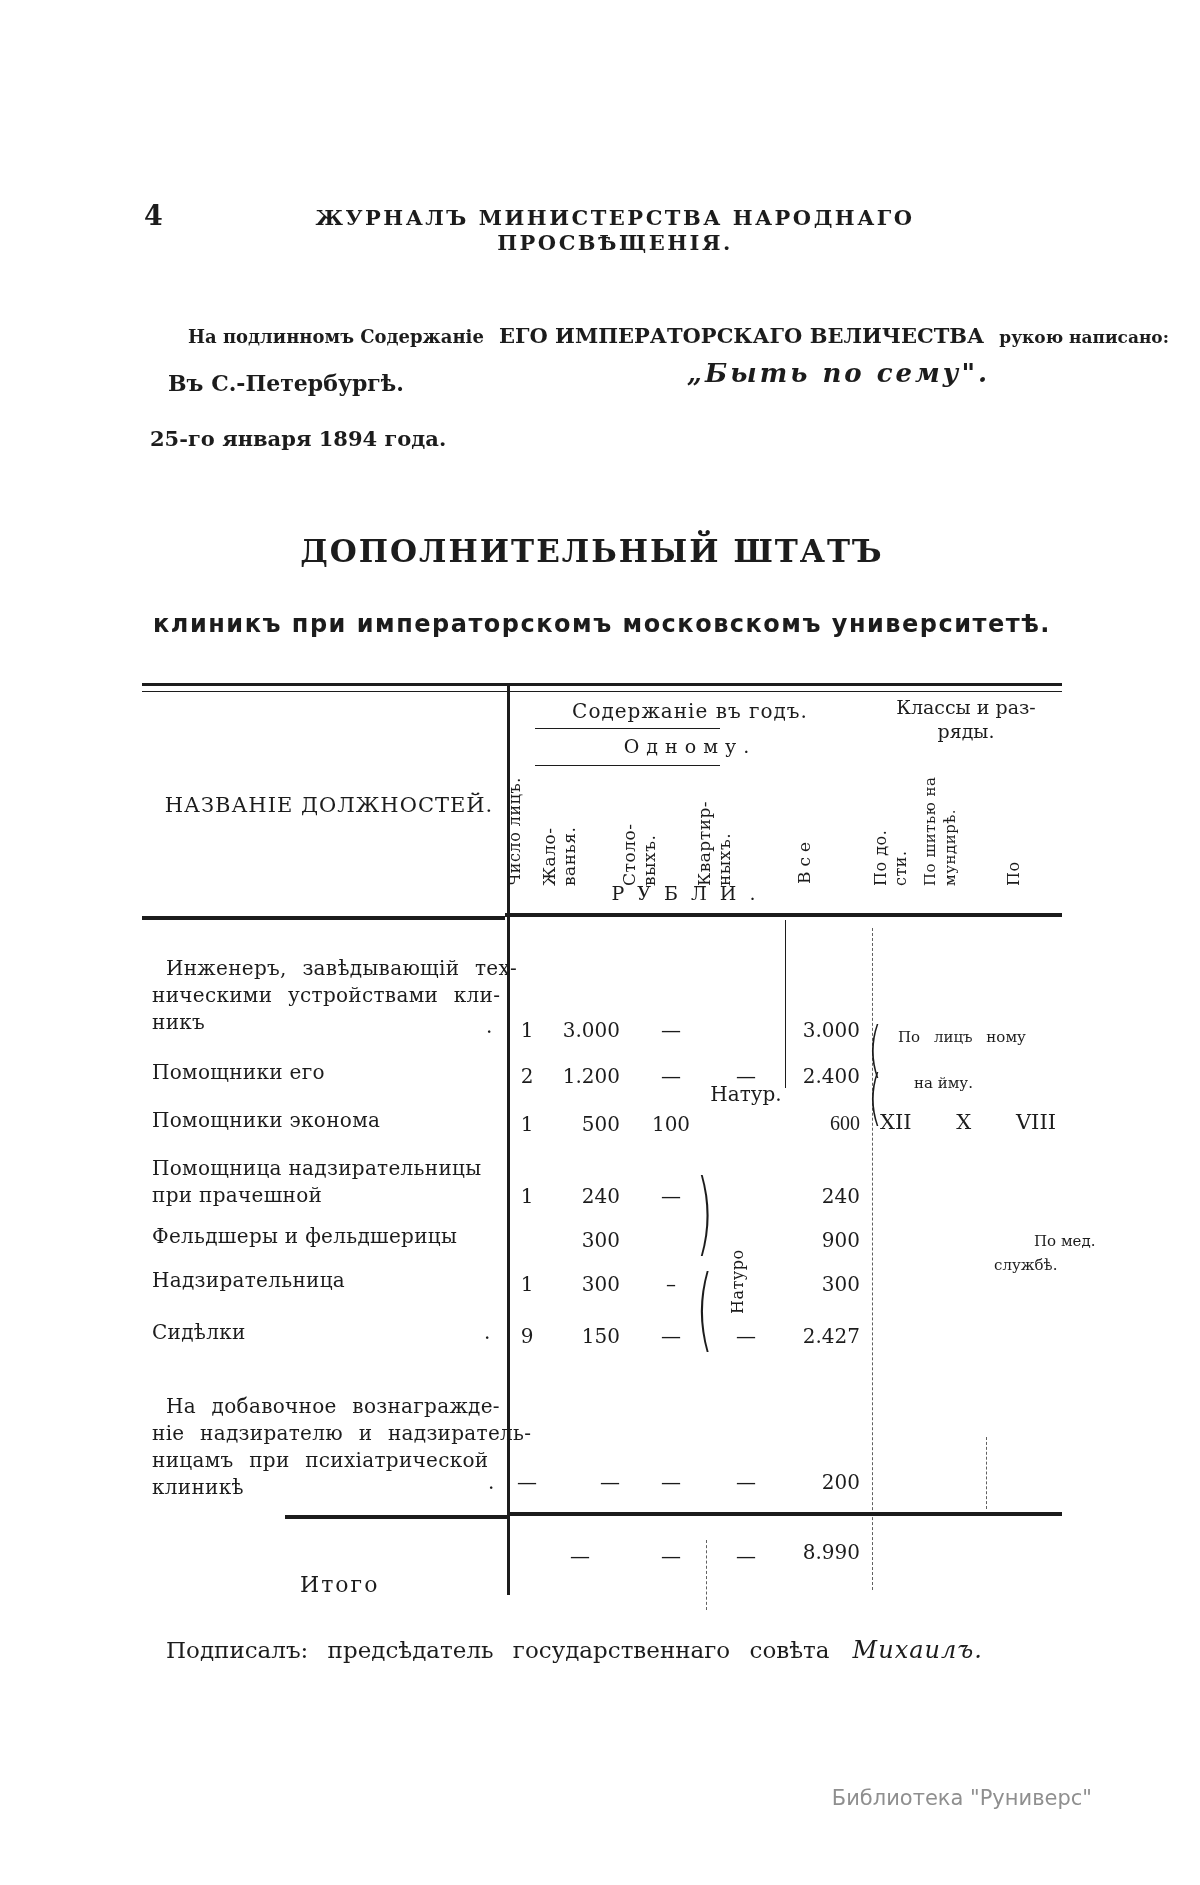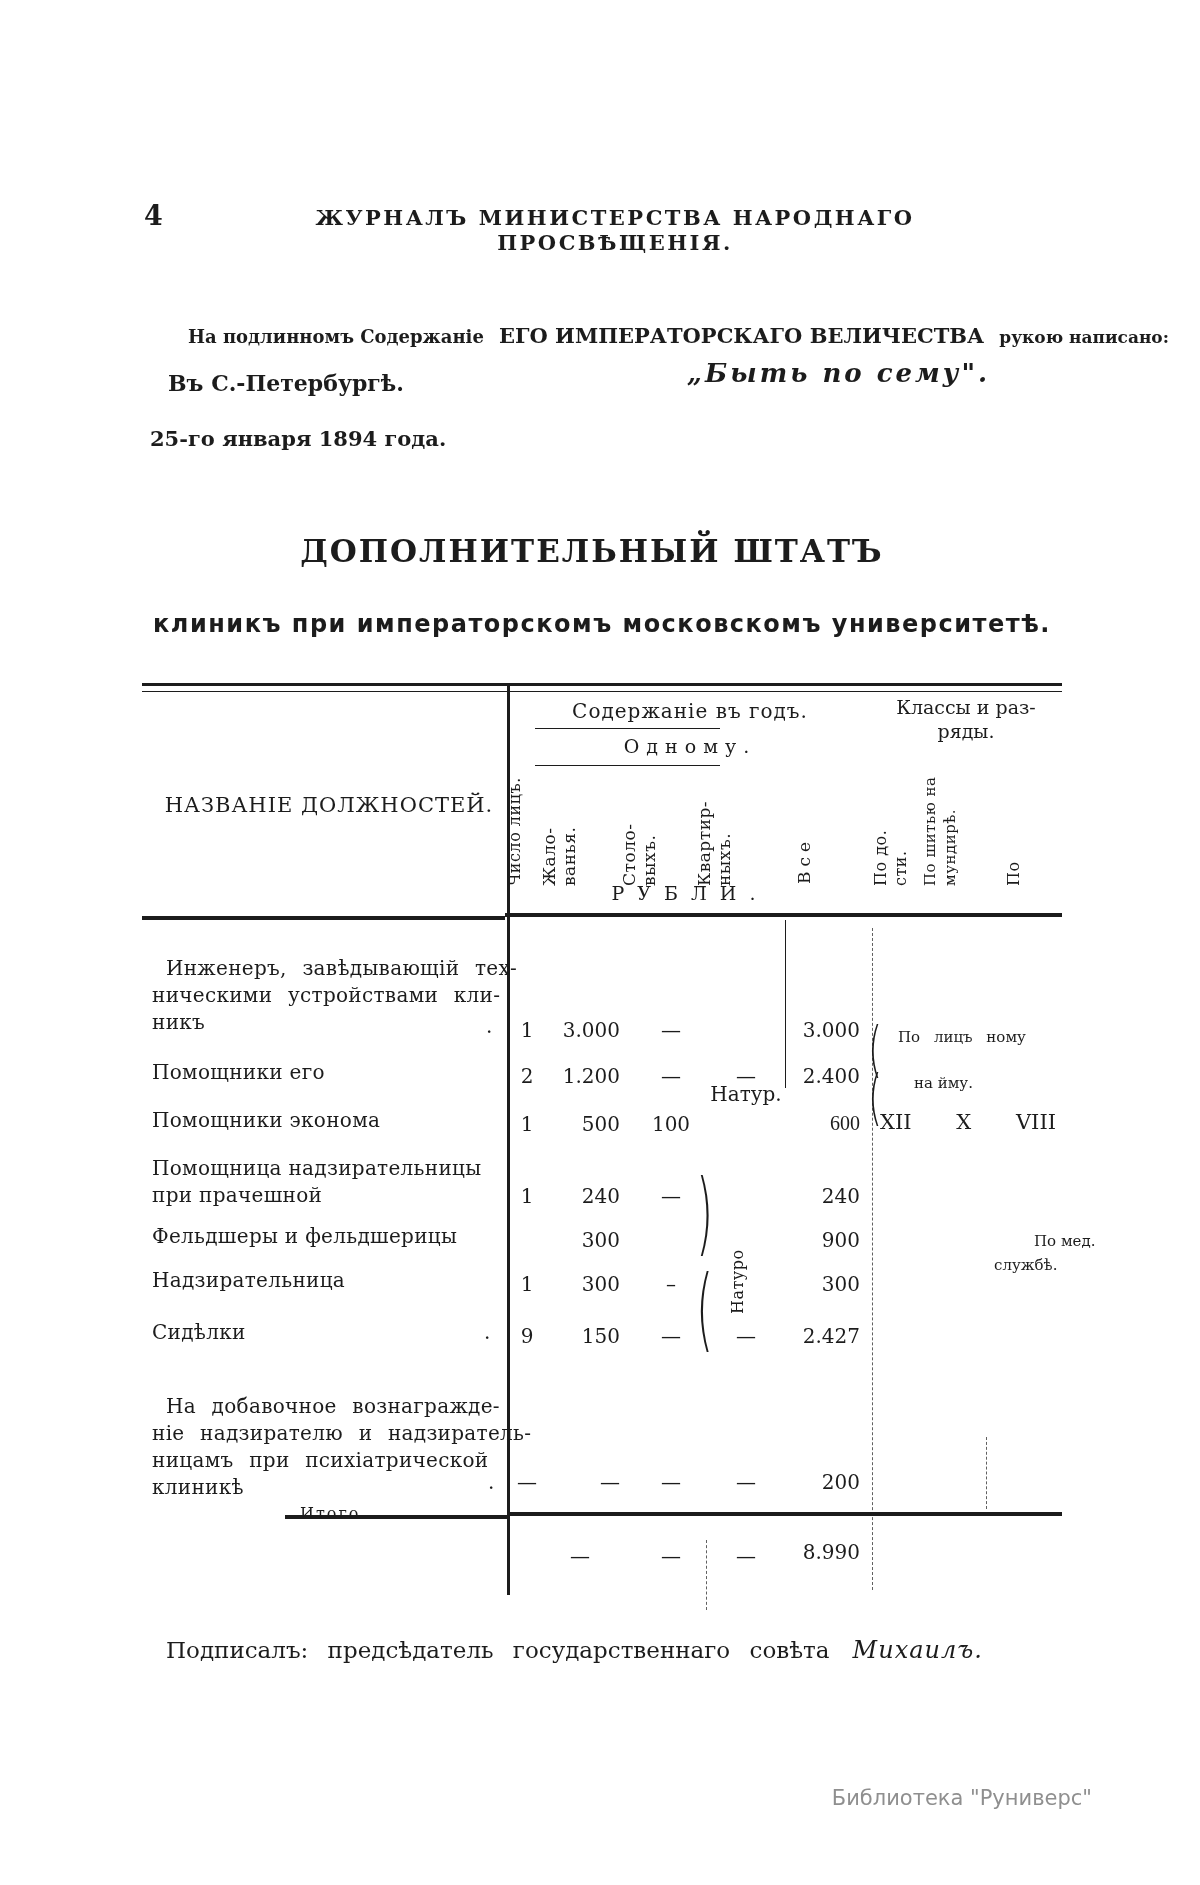--- a/index.html
+++ b/index.html
@@ -147,21 +147,21 @@
   <div class="abs name-line sp" style="left:152px;top:1421px;">ніе надзирателю и надзиратель-</div>
   <div class="abs name-line sp" style="left:152px;top:1448px;">ницамъ при психіатрической</div>
   <div class="abs name-line" style="left:152px;top:1475px;">клиникѣ</div>
   <div class="abs val" style="left:488px;top:1470px;">.</div>
   <div class="abs val c" style="left:510px;top:1470px;width:34px;">—</div>
   <div class="abs val r" style="left:540px;top:1470px;width:80px;">—</div>
   <div class="abs val c" style="left:636px;top:1470px;width:70px;">—</div>
   <div class="abs val c" style="left:706px;top:1470px;width:80px;">—</div>
   <div class="abs val r" style="left:784px;top:1470px;width:76px;">200</div>
 
-  <div class="abs" style="left:300px;top:1504px;font-size:16px;letter-spacing:2px;">Итого</div>
+  <div class="abs" style="left:300px;top:1572px;font-size:22px;letter-spacing:2px;">Итого</div>
   <div class="abs val c" style="left:540px;top:1544px;width:80px;">—</div>
   <div class="abs val c" style="left:636px;top:1544px;width:70px;">—</div>
   <div class="abs val c" style="left:706px;top:1544px;width:80px;">—</div>
   <div class="abs val r" style="left:784px;top:1540px;width:76px;">8.990</div>
 
   <div class="abs" style="left:166px;top:1636px;white-space:nowrap;">
     <span style="font-size:23px;word-spacing:12px;">Подписалъ: предсѣдатель государственнаго совѣта</span>
     <span class="i" style="font-size:24px;margin-left:18px;letter-spacing:1px;">Михаилъ.</span>
   </div>
 

